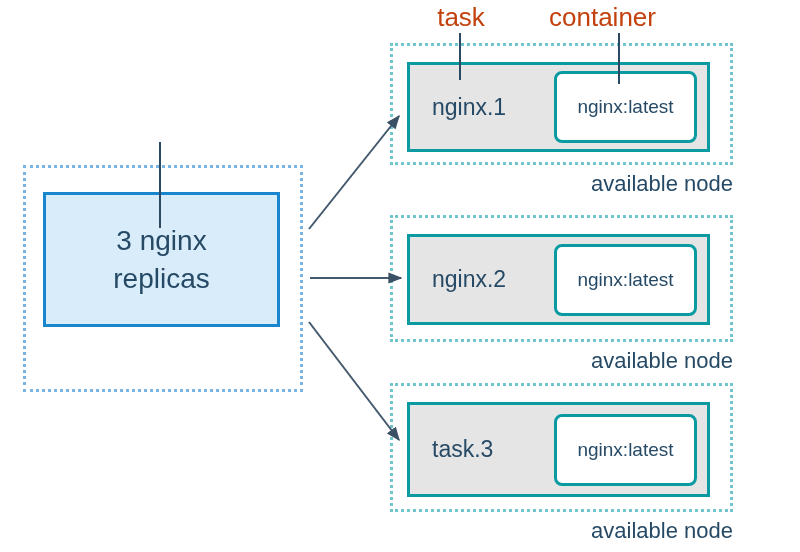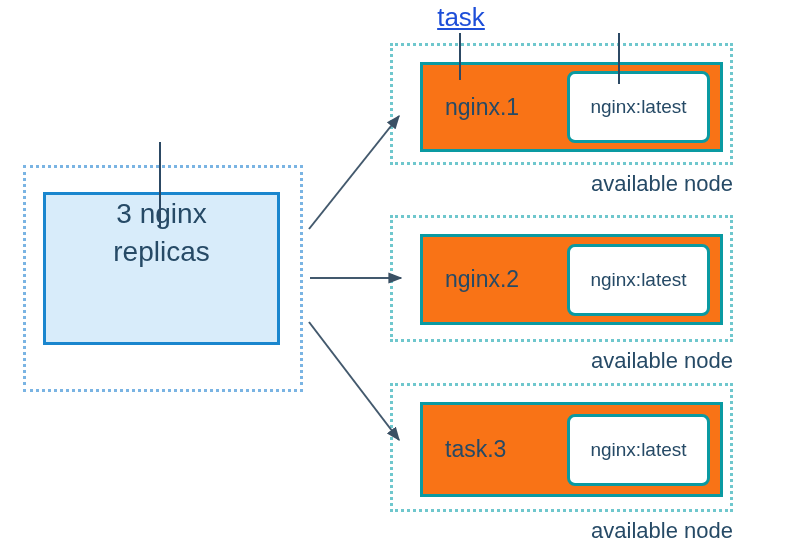--- a/index.html
+++ b/index.html
@@ -1,57 +1,57 @@
 <!DOCTYPE html>
 <html><head>
 <meta charset="utf-8">
 <style>
   html,body { margin:0; padding:0; background:#ffffff; }
   .canvas {
     position:relative; width:800px; height:552px; background:#ffffff;
     font-family:"Liberation Sans", sans-serif; color:#264a66; overflow:hidden;
   }
   .toplabel {
-    position:absolute; font-size:27px; text-align:center; color:#1d4ed8;text-decoration:underline;
+    position:absolute; font-size:27px; text-align:center; color:#c2410c;
   }
   #lbl-service { left:98px;  top:112px; width:120px; }
   #lbl-task    { left:406px; top:2px;   width:110px; font-size:26px; }
   #lbl-container{ left:540px; top:2px;  width:125px; font-size:26px; }
 
   
   .mgr-dotted {
     position:absolute; left:23px; top:165px; width:280px; height:227px;
     border:3px dotted #7ab4e3; box-sizing:border-box;
   }
   .mgr-box {
-    position:absolute; left:43px; top:192px; width:237px; height:153px;
+    position:absolute; left:43px; top:192px; width:237px; height:135px;
     background:#d8ecfa; border:3px solid #1a86ce; box-sizing:border-box;
-    display:flex; justify-content:center; text-align:center;
+    display:flex; align-items:center; justify-content:center; text-align:center;
   }
   .mgr-box span { display:block; width:150px; font-size:28px; line-height:1.35; }
   .mgr-caption {
     position:absolute; left:23px; top:352px; width:280px;
     text-align:center; font-size:22px;
   }
 
   
   .node { position:absolute; left:390px; width:343px; }
   .node.n1 { top:43px;  height:150px; }
   .node.n2 { top:215px; height:152px; }
   .node.n3 { top:383px; height:154px; }
   .node-dotted {
     position:absolute; left:0; top:0; width:343px;
     border:3px dotted #6fc7cd; box-sizing:border-box;
   }
   .n1 .node-dotted { height:122px; }
   .n2 .node-dotted { height:127px; }
   .n3 .node-dotted { height:129px; }
   .node-inner {
-    position:absolute; left:30px; width:303px;
-    background:#f97316; border:3px solid #0a9aa2; box-sizing:border-box;
+    position:absolute; left:17px; width:303px;
+    background:#e5e5e5; border:3px solid #0a9aa2; box-sizing:border-box;
   }
   .n1 .node-inner { top:19px; height:90px; }
   .n2 .node-inner { top:19px; height:91px; }
   .n3 .node-inner { top:19px; height:95px; }
   .task-name {
     position:absolute; left:22px; top:0; bottom:0;
     display:flex; align-items:center; font-size:23px;
   }
   .container-box {
     position:absolute; left:144px; top:50%; transform:translateY(-50%);
@@ -68,20 +68,21 @@
   .n3 .node-caption { top:135px; }
 
   .overlay { position:absolute; left:0; top:0; width:800px; height:552px; pointer-events:none; }
 </style>
 </head>
 <body>
 
 <div class="canvas">
 
   <div class="toplabel" id="lbl-task">task</div>
+  <div class="toplabel" id="lbl-container">container</div>
 
   <div class="mgr-dotted"></div>
   <div class="mgr-box">
     <span>3 nginx replicas</span>
   </div>
 
   <div class="node n1">
     <div class="node-dotted"></div>
     <div class="node-inner">
       <span class="task-name">nginx.1</span>

